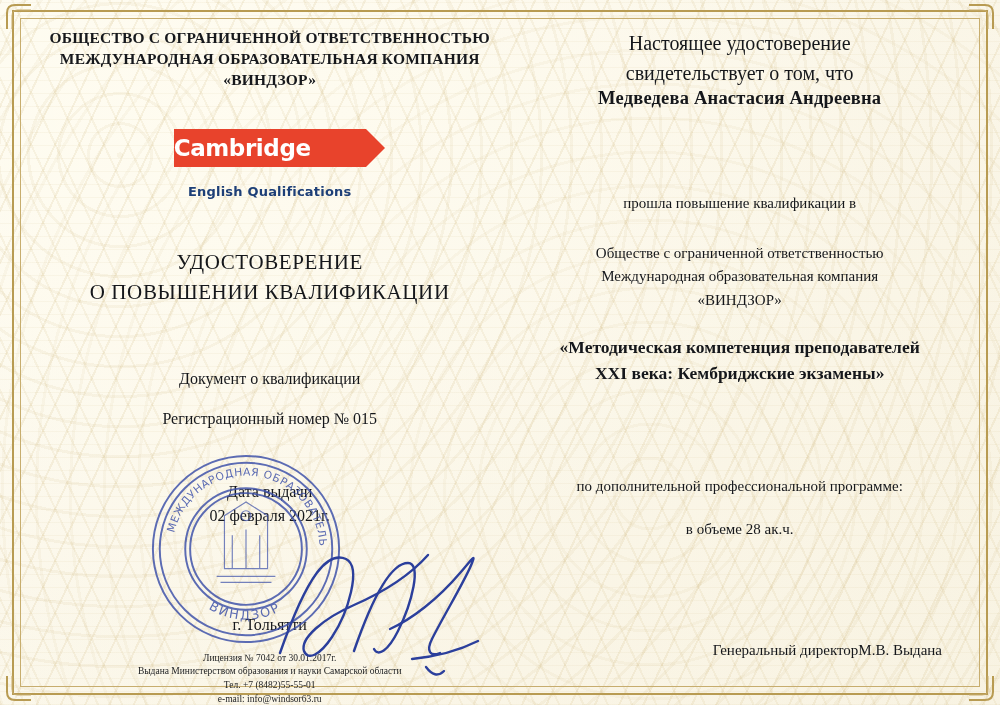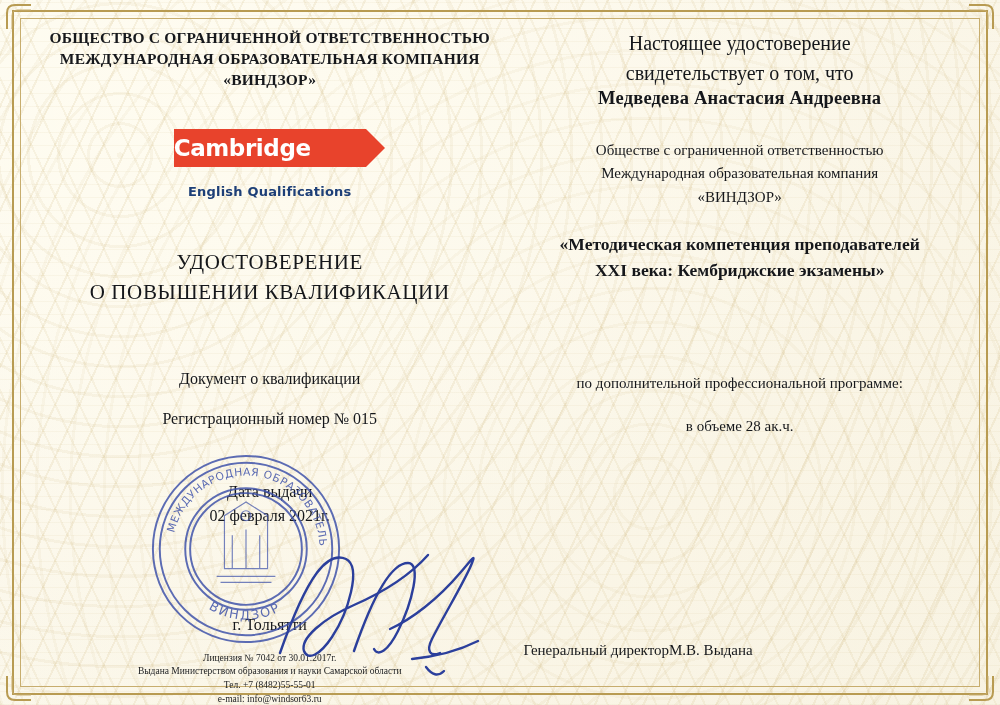--- a/index.html
+++ b/index.html
@@ -200,23 +200,23 @@
     font-weight: bold;
     line-height: 1.5;
   }
   .r-volume {
     margin-top: 26px;
     font-size: 15px;
   }
 
   .sign-row {
     position: absolute;
-    left: 0; right: 0; bottom: 20px;
+    left: 0; right: 14px; bottom: 20px;
     display: flex;
-    justify-content: flex-start;
+    justify-content: flex-end;
     align-items: flex-end;
     padding: 0 14px;
     box-sizing: border-box;
     font-size: 15px;
     color: #15171b;
   }
 
   
   .stamp {
     position: absolute;
@@ -315,20 +315,21 @@
 
     <div class="col-right">
 
       <div class="r-center r-intro">
         <div>Настоящее удостоверение</div>
         <div>свидетельствует о том, что</div>
       </div>
 
       <div class="r-center r-name">Медведева Анастасия Андреевна</div>
 
+      <div class="r-center r-passed">прошла повышение квалификации в</div>
 
       <div class="r-center r-org">
         <div>Обществе с ограниченной ответственностью</div>
         <div>Международная образовательная компания</div>
         <div>«ВИНДЗОР»</div>
       </div>
 
       <div class="r-center r-program">
         <div>«Методическая компетенция преподавателей</div>
         <div>XXI века: Кембриджские экзамены»</div>

